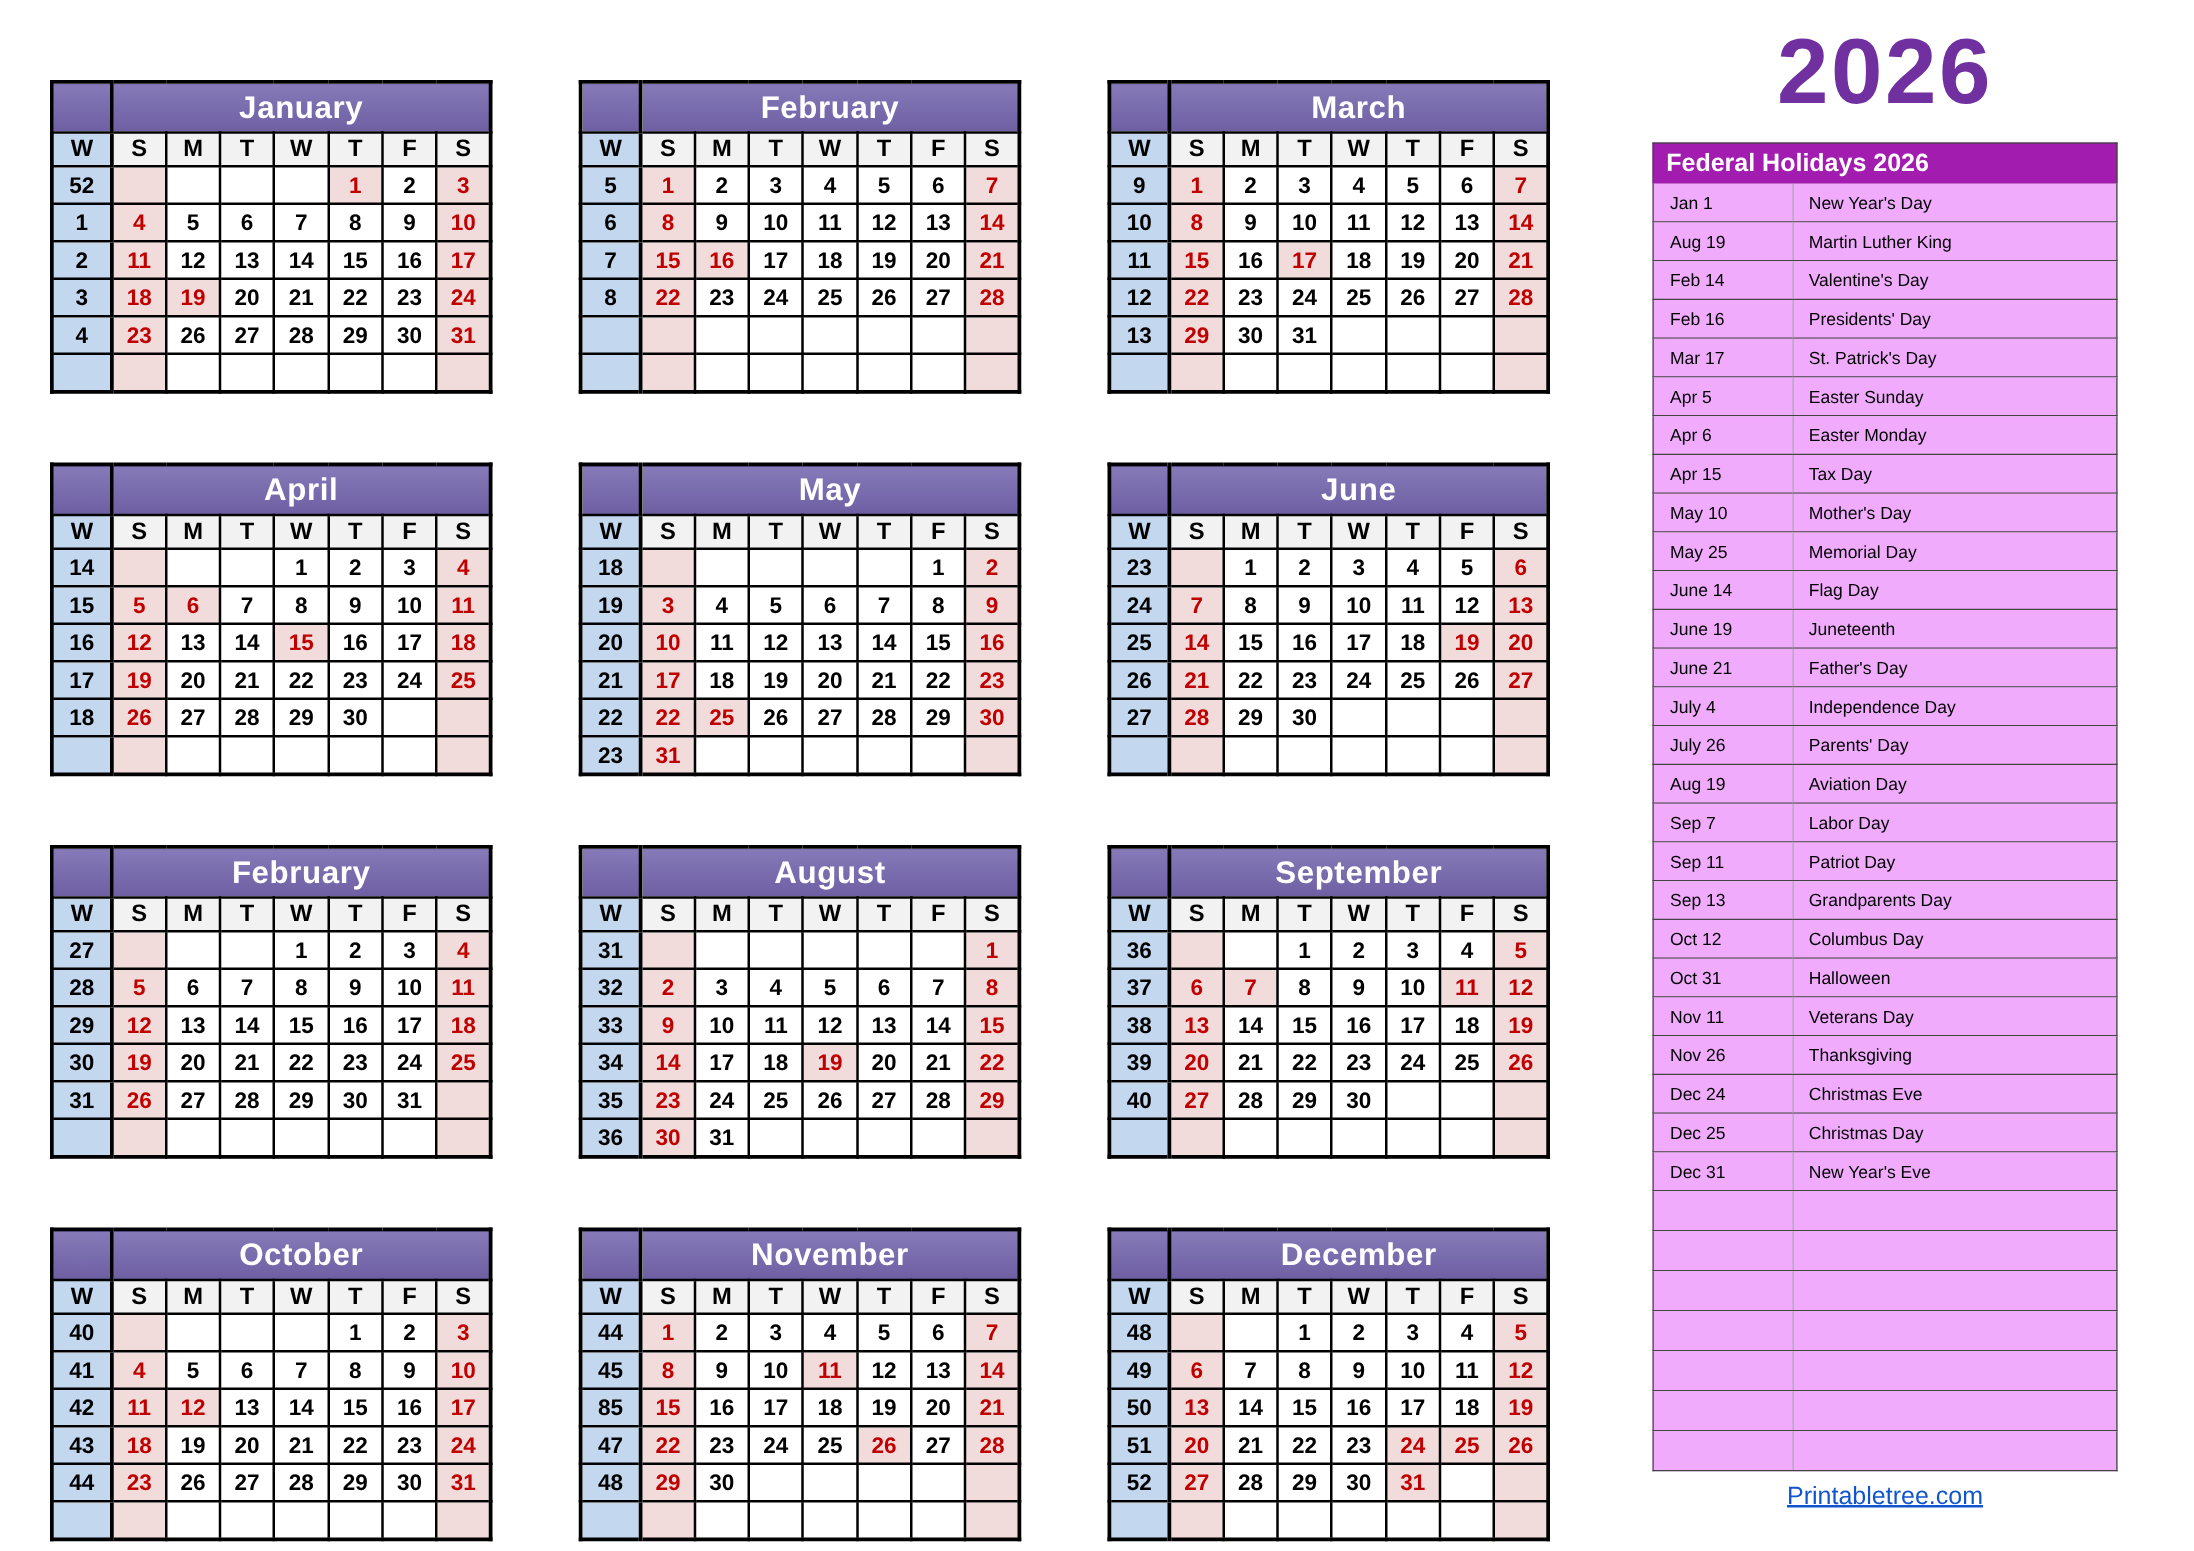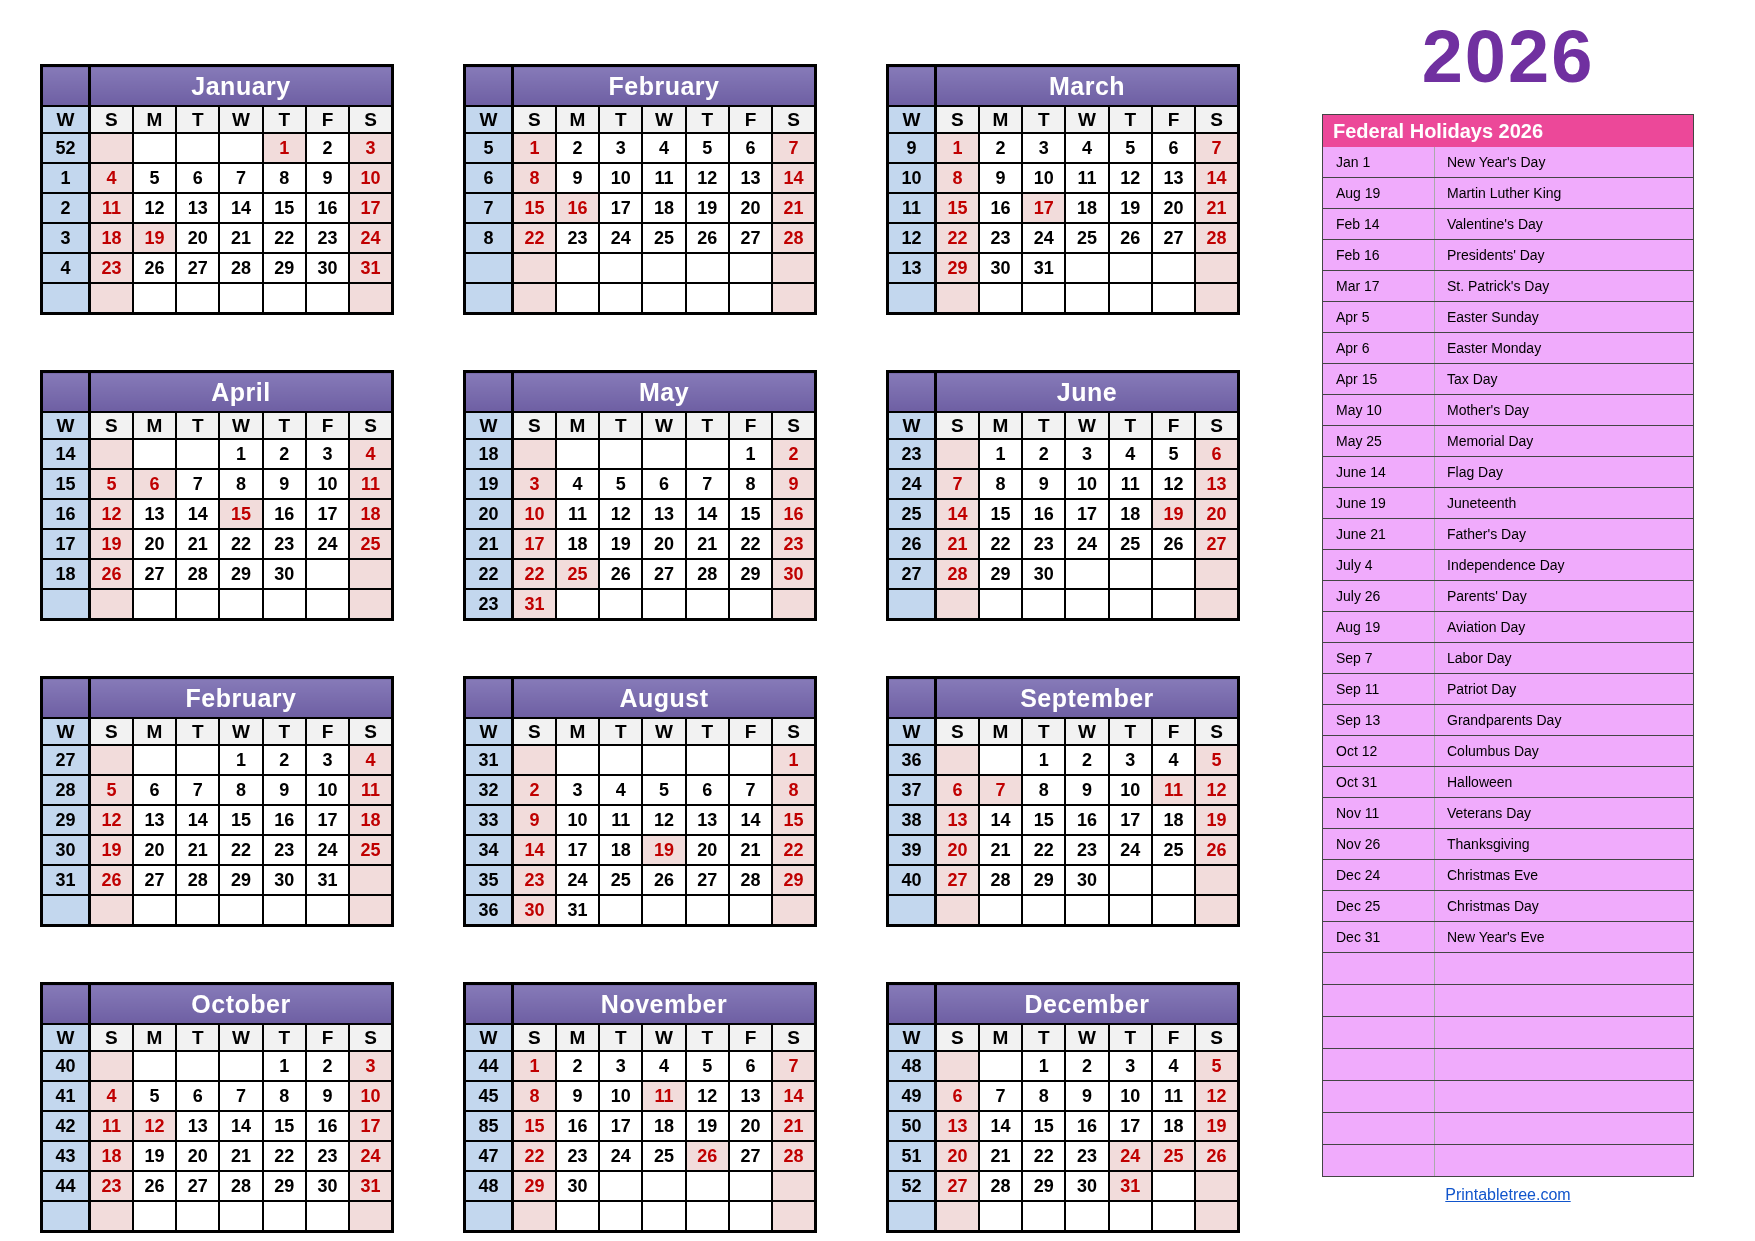--- a/index.html
+++ b/index.html
@@ -26,38 +26,38 @@
   .days td.wc { background:#c3d7ee; }
   .days td:nth-child(2), .days td:nth-child(8) { background:#f2dcdb; color:#c00000; }
   .days td.hl { background:#f2dcdb; color:#c00000; }
   
   .year {
     position:absolute; left:1322px; top:14px; width:372px; text-align:center;
     font-size:74px; font-weight:bold; color:#7030a0; letter-spacing:2px;
   }
   .panel { position:absolute; left:1322px; top:114px; width:372px; }
   .phead {
-    background:#ec4899; color:#fff; font-weight:bold; font-size:20px;
+    background:#a21caf; color:#fff; font-weight:bold; font-size:20px;
     height:33px; line-height:33px; padding-left:10px; box-sizing:border-box;
     border:1px solid #444; border-bottom:none;
   }
   .prow {
     display:flex; height:31px; align-items:stretch; font-size:14px; background:#f0abfc;
     border-bottom:1px solid #444; border-left:1px solid #444; border-right:1px solid #444;
     box-sizing:border-box; color:#000;
   }
   .prow .hdate {
     width:112px; padding-left:13px; border-right:1px solid #aaa;
     display:flex; align-items:center; box-sizing:border-box; flex-shrink:0;
   }
   .prow .hname { padding-left:12px; display:flex; align-items:center; }
   .prow.empty { height:32px; }
   .plink {
     display:block; text-align:center; margin-top:9px;
-    color:#1155cc; text-decoration:underline; font-size:16px; cursor:pointer;
+    color:#1155cc; text-decoration:underline; font-size:20px; cursor:pointer;
   }
 </style>
 </head>
 <body>
 
 <div class="year">2026</div>
 
 <div class="months" id="months">
     <table class="month">
       <colgroup>

